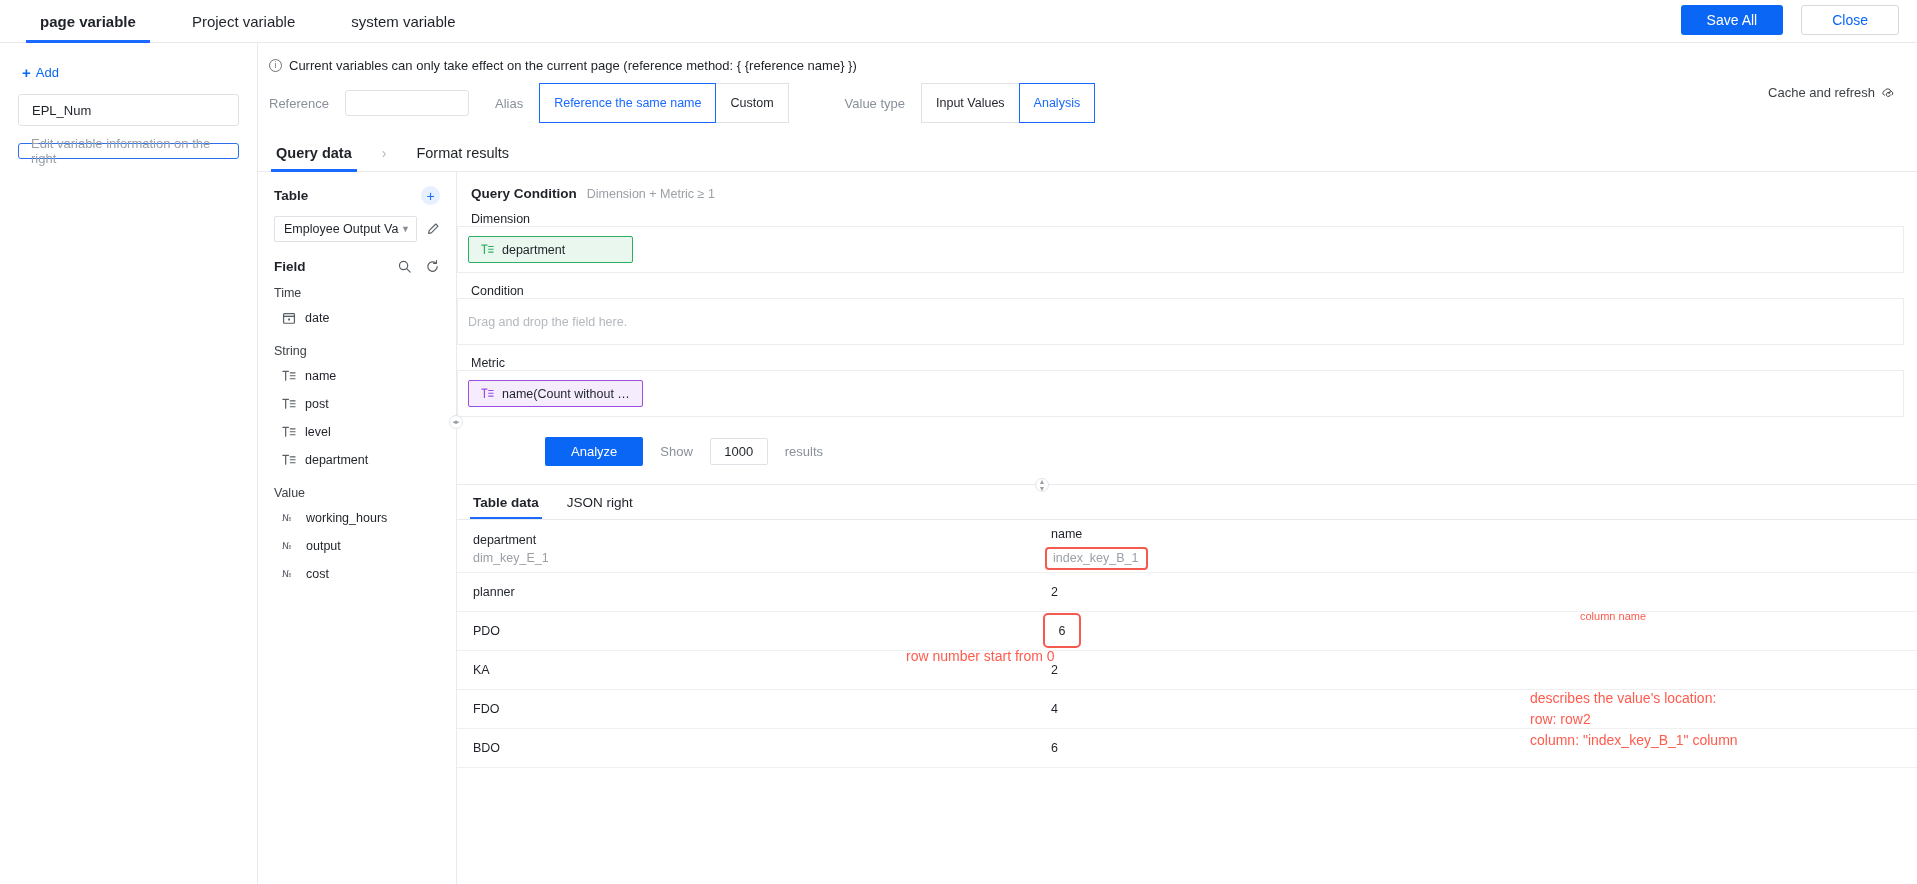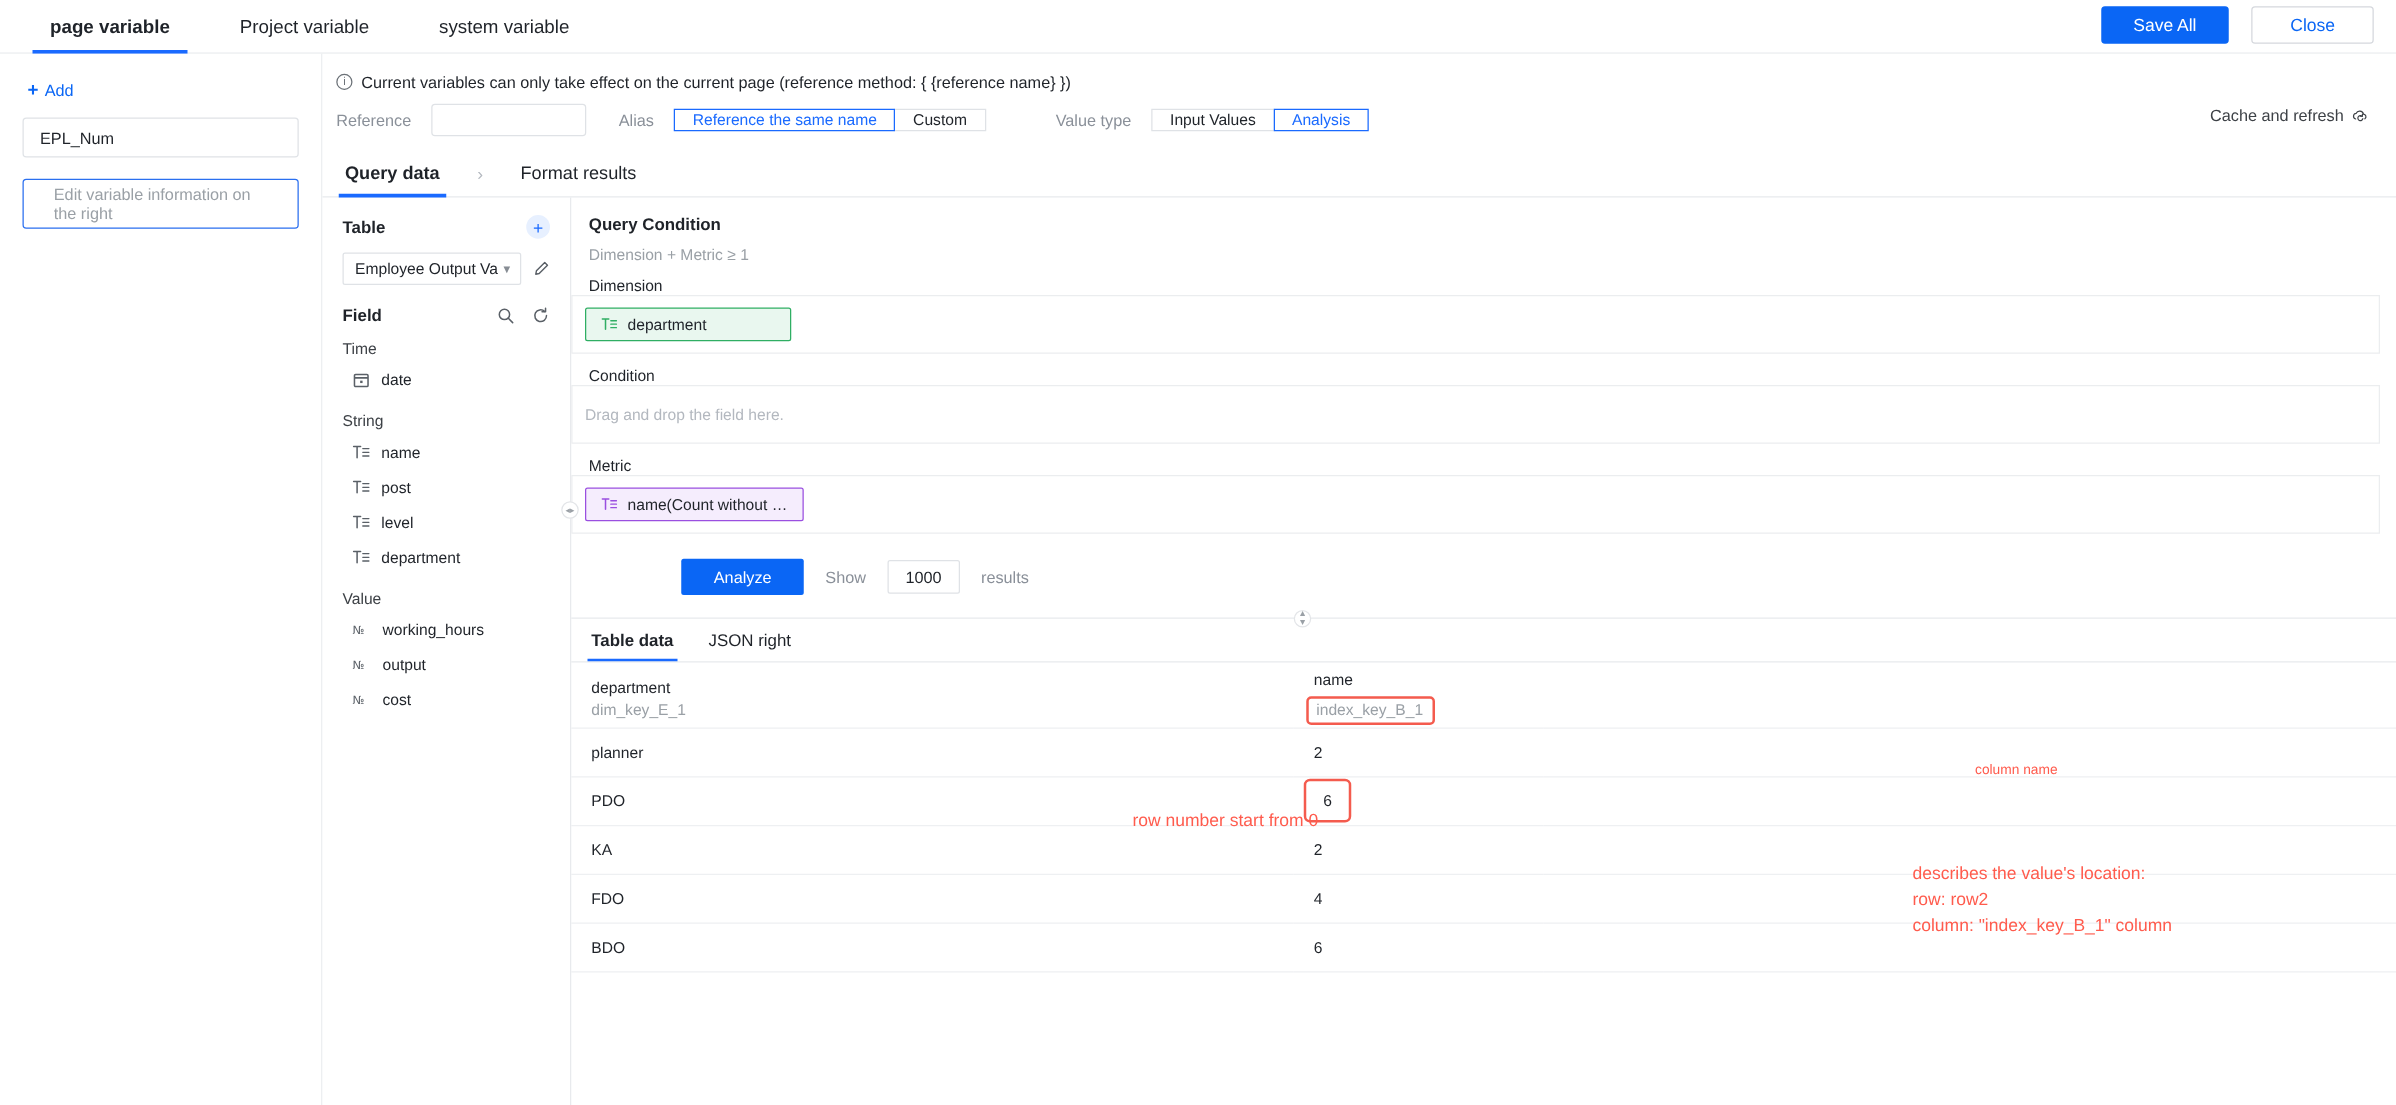--- a/index.html
+++ b/index.html
@@ -56,22 +56,22 @@
     align-items: center; gap: 5px; margin: 8px 0 14px 4px;
   }
   .add-plus { font-size: 15px; font-weight: bold; line-height: 1; }
   .var-chip {
     border: 1px solid #dfe2e6; border-radius: 3px; height: 32px;
     display: flex; align-items: center; padding: 0 13px;
     font-size: 13px; color: #1f2329; margin-bottom: 17px; cursor: pointer;
     background: #fff;
   }
   .var-hint {
-    border: 1px solid #2a6ff0; border-radius: 3px; height: 40px;
-    display: flex; align-items: center; padding: 0 24px;
+    border: 1px solid #2a6ff0; border-radius: 3px; height: 16px;
+    display: flex; align-items: center; padding: 0 12px;
     font-size: 13px; color: #9aa0a6; background: #fff; cursor: text;
   }
 
   
   .rightarea {
     position: absolute; left: 258px; top: 43px; right: 0; bottom: 0;
     background: #fff;
   }
   .notice {
     display: flex; align-items: center; gap: 7px;
@@ -89,21 +89,21 @@
     position: relative;
   }
   .lbl { font-size: 13px; color: #8a9099; }
   .text-input {
     border: 1px solid #dfe2e6; border-radius: 3px; height: 26px; width: 124px;
     margin-left: 16px; background: #fff; font-size: 13px; padding: 0 8px;
     font-family: inherit; color: #1f2329;
   }
   .seg { display: flex; margin-left: 16px; }
   .seg-btn {
-    height: 18px; border: 1px solid #dfe2e6; background: #fff;
+    height: 40px; border: 1px solid #dfe2e6; background: #fff;
     font-size: 12.5px; color: #1f2329; padding: 0 14px; cursor: pointer;
     display: flex; align-items: center; font-family: inherit;
     margin-left: -1px;
   }
   .seg-btn:first-child { margin-left: 0; }
   .seg-btn.active {
     border: 1px solid #1a6aff; color: #1a6aff; position: relative; z-index: 2;
   }
   .cache-refresh {
     position: absolute; right: 22px; top: 12px;
@@ -164,21 +164,21 @@
   }
   .drag-handle {
     position: absolute; right: -7px; top: 243px; width: 14px; height: 14px;
     border-radius: 50%; background: #fff; border: 1px solid #e3e5e8;
     display: flex; align-items: center; justify-content: center;
     font-size: 7px; color: #9aa0a6; cursor: col-resize; z-index: 5;
   }
 
   
   .querypanel { flex: 1; padding: 14px 0 0 0; position: relative; min-width: 0; }
-  .qc-head { padding-left: 14px; display: flex; align-items: flex-start; gap: 10px; flex-direction: column; }
+  .qc-head { padding-left: 14px; display: flex; align-items: center; gap: 10px; }
   .qc-title { font-size: 13.5px; font-weight: bold; }
   .qc-sub { font-size: 12.5px; color: #9aa0a6; }
   .qrow { display: flex; align-items: stretch; margin-top: 11px; flex-direction: column; }
   .qrow-label {
     width: 74px; flex: none; font-size: 12.5px; color: #1f2329;
     display: flex; align-items: center; padding-left: 14px;
   }
   .qrow-drop {
     flex: 1; border: 1px solid #ebedef; min-height: 47px; display: flex;
     align-items: center; padding: 0 10px; margin-right: 13px; background: #fff;

